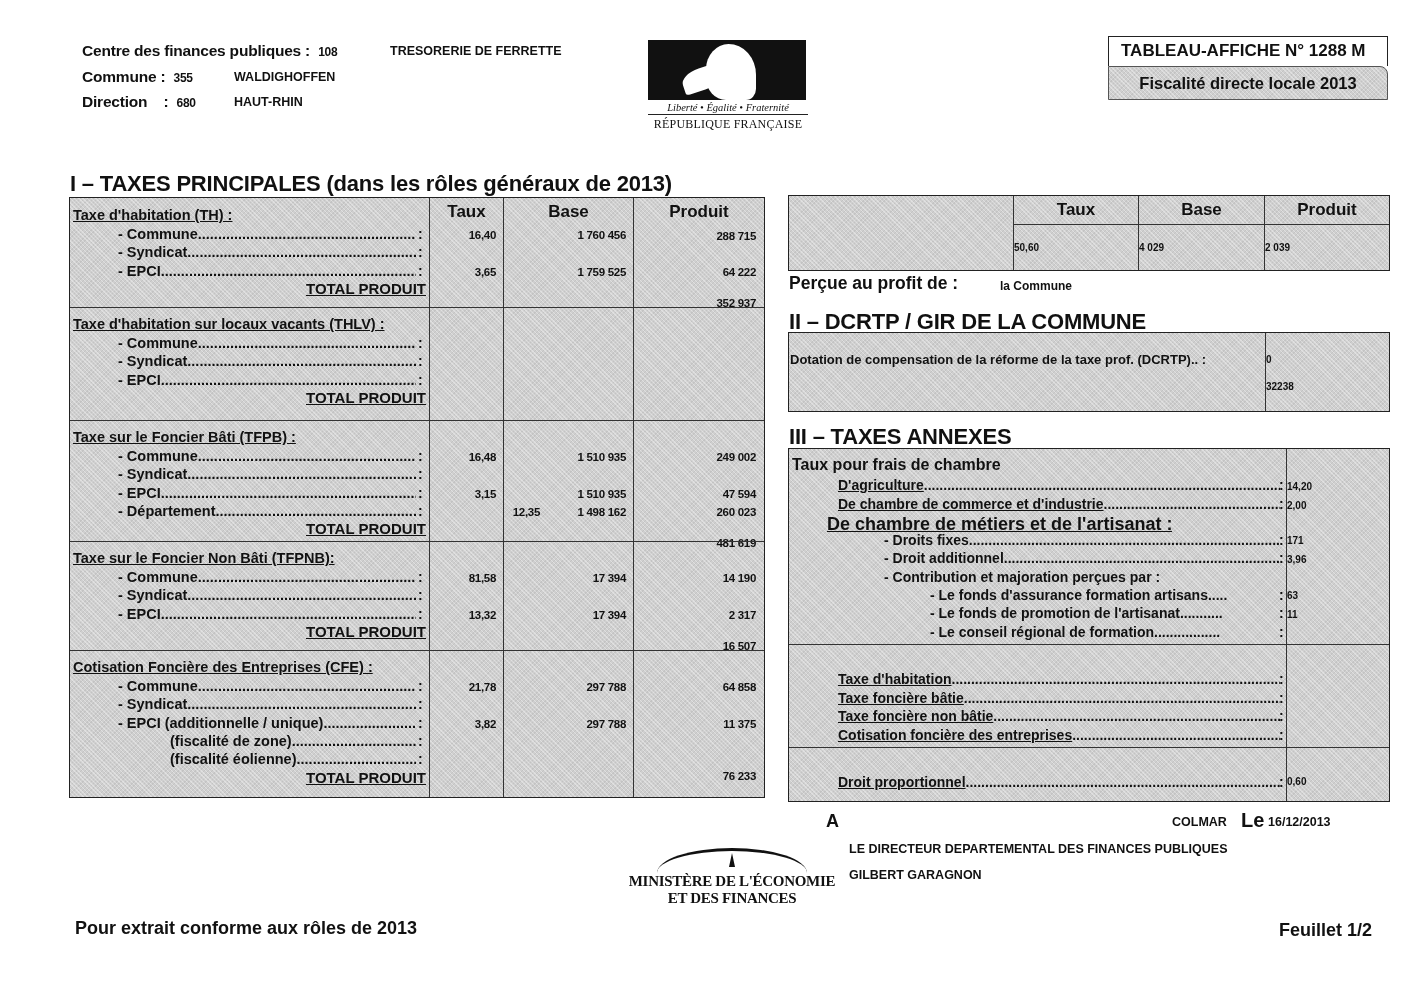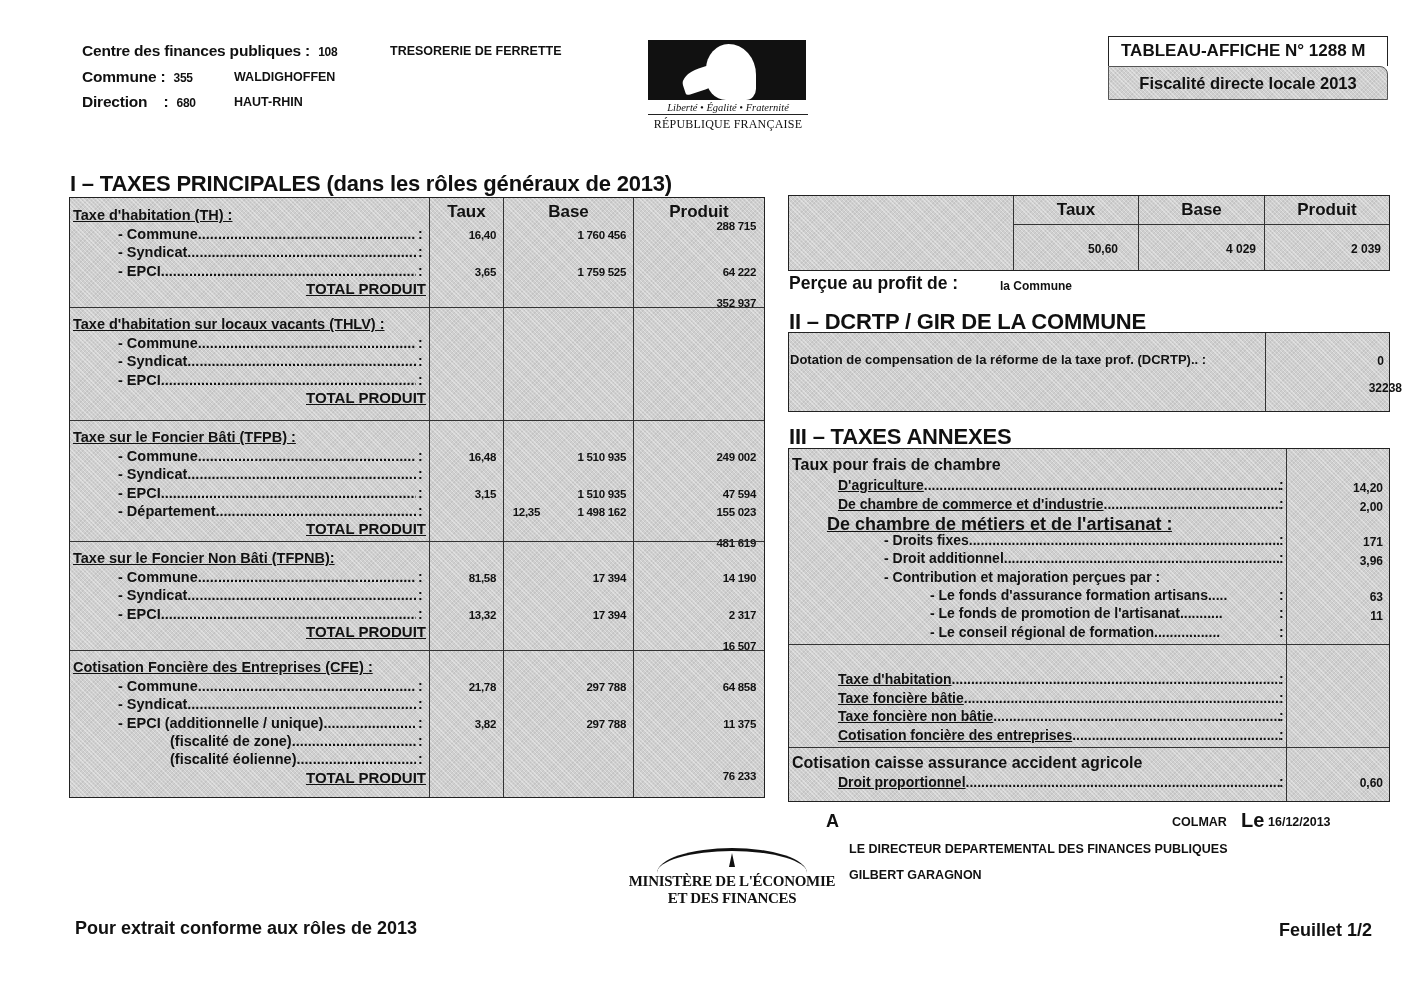--- a/index.html
+++ b/index.html
@@ -53,21 +53,21 @@
     .colon { position: absolute; font-weight: bold; font-size: 14px; }
     .total-lbl { position: absolute; font-weight: bold; font-size: 15px; text-decoration: underline; right: 341px; }
     .num { position: absolute; font-weight: bold; font-size: 11.5px; text-align: right; letter-spacing: -0.3px; }
     .c-taux { left: 362px; width: 64px; }
     .c-base { left: 436px; width: 120px; }
     .c-prod { left: 566px; width: 120px; }
     
     .rbox { position: absolute; border: 1.5px solid #222; box-sizing: border-box; }
     .rlbl { position: absolute; font-weight: bold; white-space: nowrap; overflow: hidden; }
     .u { text-decoration: underline; }
-    .rnum { position: absolute; font-weight: bold; font-size: 12px; text-align: right; }
+    .rnum { position: absolute; font-weight: bold; font-size: 10px; text-align: left; }
     
     .foot { position: absolute; font-weight: bold; }
     .ministry { position: absolute; left: 618px; top: 848px; width: 228px; text-align: center; }
     .ministry .arc { width: 150px; height: 22px; margin: 0 auto; border-top: 3px solid #111; border-radius: 50% 50% 0 0 / 100% 100% 0 0; position: relative; }
     .ministry .spire { position: absolute; left: 72px; top: 2px; width: 0; height: 0; border-left: 3px solid transparent; border-right: 3px solid transparent; border-bottom: 14px solid #111; }
     .ministry .l1, .ministry .l2 { font-family: "Liberation Serif", serif; font-weight: bold; font-size: 15px; letter-spacing: -0.3px; }
   </style>
 </head>
 <body>
 
@@ -110,21 +110,21 @@
   <div class="col-line" style="left:563px;"></div>
   <div class="col-head" style="left:360px;width:73px;">Taux</div>
   <div class="col-head" style="left:434px;width:129px;">Base</div>
   <div class="col-head" style="left:564px;width:130px;">Produit</div>
 
 <div class="blk-title" style="top: 9px;">Taxe d'habitation (TH) :</div>
     <div class="line-lbl" style="left: 48px; top: 28px; width: 298px;"><span>- Commune</span><span class="dots">...................................................................................................................................................</span></div>
     <div class="colon" style="left: 348px; top: 28px;">:</div>
     <div class="num c-taux" style="top: 31px;">16,40</div>
     <div class="num c-base" style="top: 31px;">1 760 456</div>
-    <div class="num c-prod" style="top: 22px;">288 715</div>
+    <div class="num c-prod" style="top: 32px;">288 715</div>
     <div class="line-lbl" style="left: 48px; top: 46.3px; width: 298px;"><span>- Syndicat</span><span class="dots">...................................................................................................................................................</span></div>
     <div class="colon" style="left: 348px; top: 46.3px;">:</div>
     <div class="num c-taux" style="top: 49.3px;"></div>
     <div class="num c-base" style="top: 49.3px;"></div>
     <div class="num c-prod" style="top: 49.3px;"></div>
     <div class="line-lbl" style="left: 48px; top: 64.6px; width: 298px;"><span>- EPCI</span><span class="dots">...................................................................................................................................................</span></div>
     <div class="colon" style="left: 348px; top: 64.6px;">:</div>
     <div class="num c-taux" style="top: 67.6px;">3,65</div>
     <div class="num c-base" style="top: 67.6px;">1 759 525</div>
     <div class="num c-prod" style="top: 67.6px;">64 222</div>
@@ -163,21 +163,21 @@
     <div class="num c-prod" style="top: 271.3px;"></div>
     <div class="line-lbl" style="left: 48px; top: 286.6px; width: 298px;"><span>- EPCI</span><span class="dots">...................................................................................................................................................</span></div>
     <div class="colon" style="left: 348px; top: 286.6px;">:</div>
     <div class="num c-taux" style="top: 289.6px;">3,15</div>
     <div class="num c-base" style="top: 289.6px;">1 510 935</div>
     <div class="num c-prod" style="top: 289.6px;">47 594</div>
     <div class="line-lbl" style="left: 48px; top: 304.9px; width: 298px;"><span>- Département</span><span class="dots">...................................................................................................................................................</span></div>
     <div class="colon" style="left: 348px; top: 304.9px;">:</div>
     <div class="num c-taux" style="top: 307.9px; margin-left: 44px;">12,35</div>
     <div class="num c-base" style="top: 307.9px;">1 498 162</div>
-    <div class="num c-prod" style="top: 307.9px;">155 023</div>
+    <div class="num c-prod" style="top: 307.9px;">260 023</div>
     <div class="total-lbl" style="top: 322.2px; right: 338px;">TOTAL PRODUIT</div>
     <div class="num c-prod" style="top: 339.2px;">481 619</div>
     <div class="row-line" style="top: 343px;"></div>
     <div class="blk-title" style="top: 352px;">Taxe sur le Foncier Non Bâti (TFPNB):</div>
     <div class="line-lbl" style="left: 48px; top: 371px; width: 298px;"><span>- Commune</span><span class="dots">...................................................................................................................................................</span></div>
     <div class="colon" style="left: 348px; top: 371px;">:</div>
     <div class="num c-taux" style="top: 374px;">81,58</div>
     <div class="num c-base" style="top: 374px;">17 394</div>
     <div class="num c-prod" style="top: 374px;">14 190</div>
     <div class="line-lbl" style="left: 48px; top: 389.3px; width: 298px;"><span>- Syndicat</span><span class="dots">...................................................................................................................................................</span></div>
@@ -281,21 +281,20 @@
   <div class="rlbl" style="left:141px;top:138px;width:350px;font-size:14px;">- Le fonds d'assurance formation artisans.....</div>
   <div class="rnum" style="left:498px;top:141px;width:96px;">63</div>
 
   <div class="rlbl" style="left:141px;top:156px;width:350px;font-size:14px;">- Le fonds de promotion de l'artisanat...........</div>
   <div class="rnum" style="left:498px;top:160px;width:96px;">11</div>
 
   <div class="rlbl" style="left:141px;top:175px;width:350px;font-size:14px;">- Le conseil régional de formation.................</div>
 
   <div id="equip-items"></div>
 
-  <div class="rlbl" style="left:3px;top:305px;font-size:16px;">Cotisation caisse assurance accident agricole</div>
   <div class="rlbl dotline" style="left:49px;top:325px;width:442px;font-size:14px;">
     <span class="u">Droit proportionnel</span><span>...................................................................................................................................................</span>
   </div>
   <div class="rnum" style="left:498px;top:327px;width:96px;">0,60</div>
 <div class="rlbl dotline" style="left: 49px; top: 222px; width: 442px; font-size: 14px;"><span class="u">Taxe d'habitation</span><span>...................................................................................................................................................</span></div>
     <div class="rlbl dotline" style="left: 49px; top: 240.5px; width: 442px; font-size: 14px;"><span class="u">Taxe foncière bâtie</span><span>...................................................................................................................................................</span></div>
     <div class="rlbl dotline" style="left: 49px; top: 259px; width: 442px; font-size: 14px;"><span class="u">Taxe foncière non bâtie</span><span>...................................................................................................................................................</span></div>
     <div class="rlbl dotline" style="left: 49px; top: 277.5px; width: 442px; font-size: 14px;"><span class="u">Cotisation foncière des entreprises</span><span>...................................................................................................................................................</span></div>
     <div class="colon" style="left: 490px; top: 28px;">:</div>
     <div class="colon" style="left: 490px; top: 47px;">:</div>

